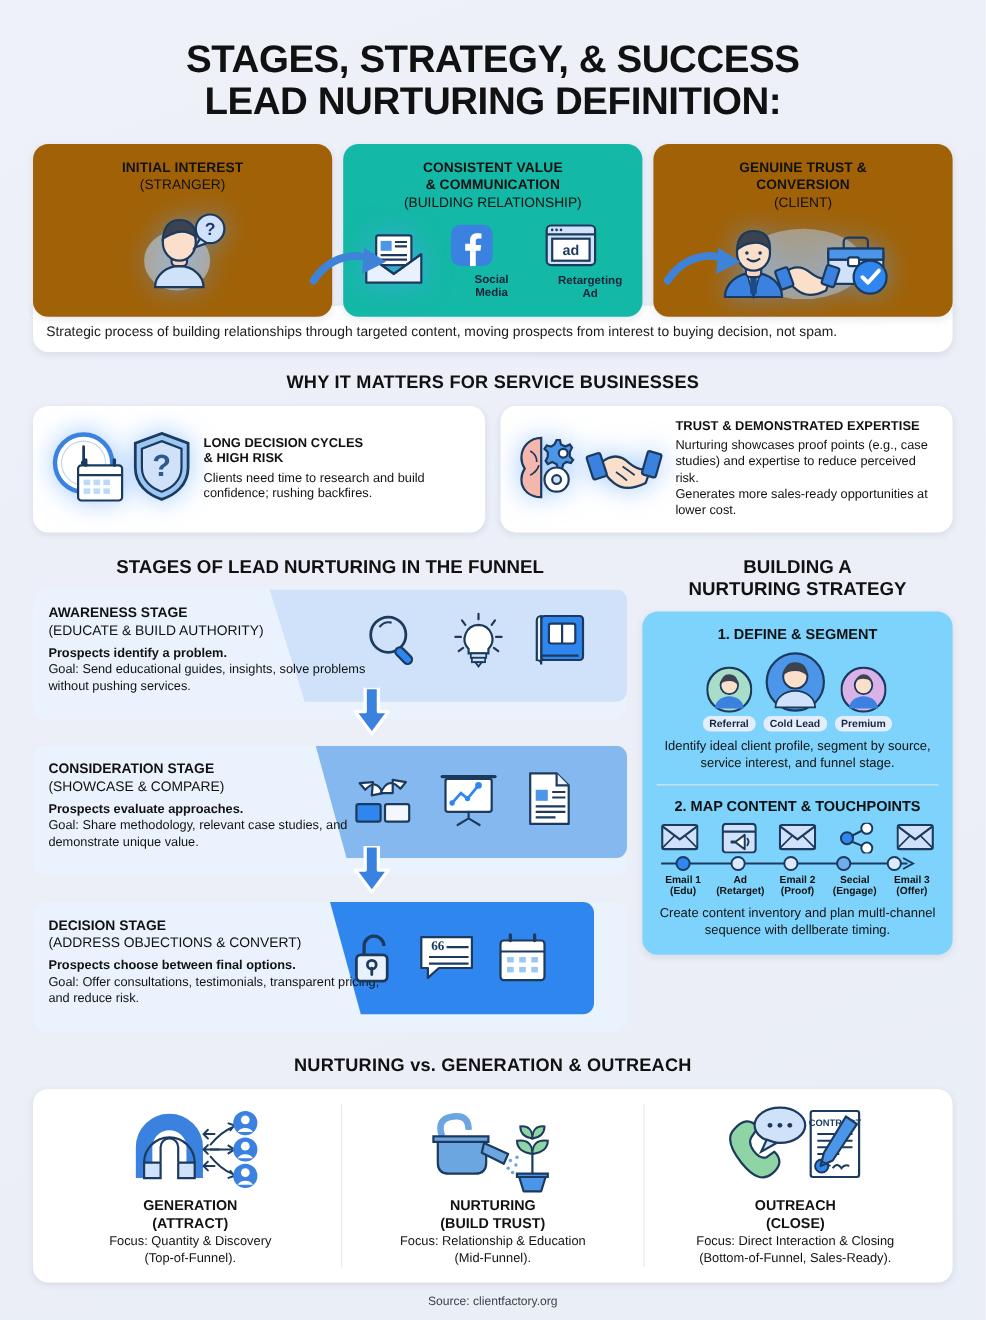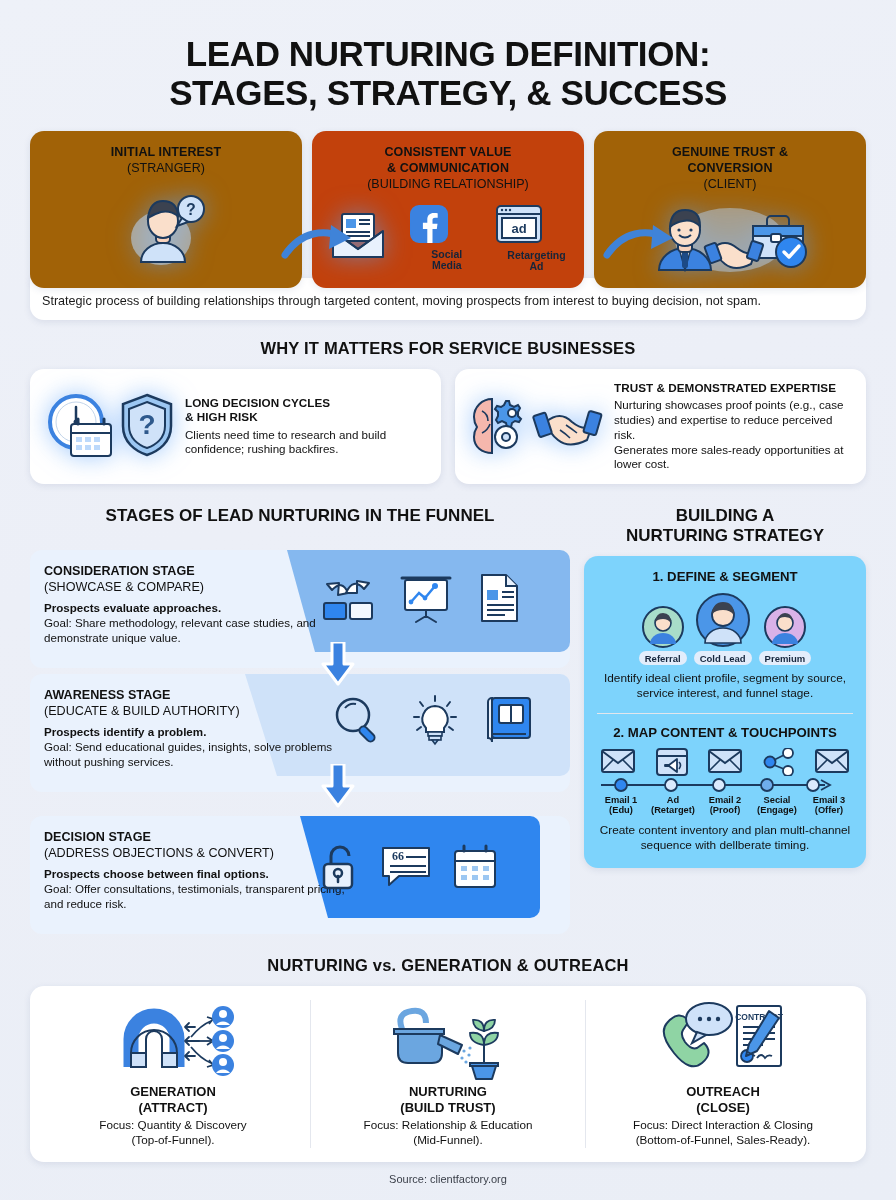--- a/index.html
+++ b/index.html
@@ -36,21 +36,21 @@
     flex:1;
     border-radius:14px;
     background:#a16207;
     box-shadow:0 2px 7px rgba(40,60,110,.10);
     padding:14px 10px 8px;
     display:flex;
     flex-direction:column;
     align-items:center;
     min-height:157px;
   }
-  .stage-card.mid { background:#c2410c; }
+  .stage-card.mid { background:#14b8a6; }
   .stage-title {
     font-size:12.5px; font-weight:bold; text-align:center;
     line-height:1.25; letter-spacing:.1px;
   }
   .stage-sub { font-size:12.5px; font-weight:normal; text-align:center; line-height:1.25;}
   .stage-icons { flex:1; display:flex; align-items:center; justify-content:center; gap:10px; margin-top:4px;}
   .icon-cap { font-size:10.5px; text-align:center; line-height:1.1; font-weight:bold; color:#15243a;margin-left:35px;}
   .icon-block{ display:flex; flex-direction:column; align-items:center; gap:2px;}
   .glow { filter:drop-shadow(0 0 12px rgba(90,160,250,.55)); }
 
@@ -152,22 +152,22 @@
   .cmp p { font-size:11.7px; text-align:center; line-height:1.26; margin-top:3px;}
 
   .source { text-align:center; font-size:11px; color:#3a3f49; margin-top:11px; padding-bottom:10px;}
 </style>
 </head>
 <body>
 
 <div class="page">
 
   <div class="main-title">
+    <span>STAGES, STRATEGY, &amp; SUCCESS</span>
     <span>LEAD NURTURING DEFINITION:</span>
-    <span>STAGES, STRATEGY, &amp; SUCCESS</span>
   </div>
 
   <div class="stage-row">
 
     <div class="arrow-between arrow-1">
       <svg viewBox="0 0 72 40" width="72" height="40">
         <path d="M4 32 C20 8, 44 6, 60 14" stroke="#3f83d8" stroke-width="7" fill="none" stroke-linecap="round"></path>
         <path d="M50 2 L70 15 L48 26 Z" fill="#3f83d8"></path>
       </svg>
     </div>
@@ -353,20 +353,65 @@
 Generates more sales-ready opportunities at lower cost.</p>
       </div>
     </div>
   </div>
 
   <div class="mid-wrap">
 
     <div class="funnel-col">
       <div class="head-funnel">STAGES OF LEAD NURTURING IN THE FUNNEL</div>
 
+      <div class="funnel-stage">
+        <div class="band"></div>
+        <div class="trap">
+          <svg width="335" height="112" viewBox="0 0 335 112">
+            <path d="M10 0 h315 a10 10 0 0 1 10 10 v82 a10 10 0 0 1 -10 10 h-283 z" fill="#cfe2f9"></path>
+          </svg>
+        </div>
+        <div class="txt">
+          <div class="fs-title">
+            <span>AWARENESS STAGE</span><br><span class="n">(EDUCATE &amp; BUILD AUTHORITY)</span>
+          </div>
+          <div class="fs-body">
+            <b>Prospects identify a problem.</b><br><span>Goal: Send educational guides, insights, solve problems without pushing services.</span>
+          </div>
+        </div>
+        <span style="position:absolute;right:36px;top:20px;z-index:4;display:flex;gap:28px;align-items:center;">
+          <svg width="52" height="52" viewBox="0 0 52 52">
+            <circle cx="21" cy="21" r="16" fill="none" stroke="#1c3a5e" stroke-width="2.5"></circle>
+            <path d="M13 14 a11 11 0 0 1 11 -4" stroke="#1c3a5e" stroke-width="2" fill="none"></path>
+            <rect x="31" y="31" width="8" height="18" rx="4" transform="rotate(-45 35 40)" fill="#2f86ef" stroke="#1c3a5e" stroke-width="2"></rect>
+          </svg>
+          <svg width="46" height="52" viewBox="0 0 46 52">
+            <path d="M23 12 a13 13 0 0 1 9 22 v4 h-18 v-4 a13 13 0 0 1 9 -22z" fill="#fff" stroke="#1c3a5e" stroke-width="2"></path>
+            <rect x="16" y="38" width="14" height="4" fill="#cfe2f9" stroke="#1c3a5e" stroke-width="1.6"></rect>
+            <rect x="17" y="42" width="12" height="4" fill="#cfe2f9" stroke="#1c3a5e" stroke-width="1.6"></rect>
+            <path d="M20 46 h6 l-3 4z" fill="#9cc7f2" stroke="#1c3a5e" stroke-width="1.6"></path>
+            <g stroke="#1c3a5e" stroke-width="2" stroke-linecap="round">
+              <path d="M23 2 v5 M8 8 l3 4 M38 8 l-3 4 M2 23 h5 M44 23 h-5 M5 36 l4-3 M41 36 l-4-3"></path>
+            </g>
+          </svg>
+          <svg width="48" height="52" viewBox="0 0 48 52">
+            <rect x="6" y="4" width="38" height="40" rx="3" fill="#2f86ef" stroke="#1c3a5e" stroke-width="2"></rect>
+            <rect x="13" y="11" width="24" height="18" rx="2" fill="#fff" stroke="#1c3a5e" stroke-width="2"></rect>
+            <path d="M25 11 v18" stroke="#1c3a5e" stroke-width="2"></path>
+            <path d="M6 40 h34 M6 44 h34" stroke="#1c3a5e" stroke-width="2"></path>
+            <path d="M2 8 a4 4 0 0 1 4 -4 v44 a4 4 0 0 0 -4 -4z" fill="#e8f1fd" stroke="#1c3a5e" stroke-width="2"></path>
+          </svg>
+        </span>
+        <span class="down-arrow" style="bottom:-20px;left:57%;">
+          <svg width="36" height="44" viewBox="0 0 36 44">
+            <path d="M12 0 h12 v22 h9 L18 42 L3 22 h9z" fill="#3b82e0" stroke="#fff" stroke-width="3" stroke-linejoin="round"></path>
+          </svg>
+        </span>
+      </div>
+
       <div class="funnel-stage" style="margin-top:24px;">
         <div class="band"></div>
         <div class="trap">
           <svg width="305" height="112" viewBox="0 0 305 112">
             <path d="M22 0 h273 a10 10 0 0 1 10 10 v82 a10 10 0 0 1 -10 10 h-245 z" fill="#85b8ef"></path>
           </svg>
         </div>
         <div class="txt">
           <div class="fs-title">
             <span>CONSIDERATION STAGE</span><br><span class="n">(SHOWCASE &amp; COMPARE)</span>
@@ -392,65 +437,20 @@
             <path d="M26 38 v6 M26 44 l-10 6 M26 44 l10 6" stroke="#1c3a5e" stroke-width="2" stroke-linecap="round"></path>
           </svg>
           <svg width="46" height="52" viewBox="0 0 46 52">
             <path d="M6 3 h24 l11 11 v35 h-35z" fill="#fff" stroke="#1c3a5e" stroke-width="2" stroke-linejoin="round"></path>
             <path d="M30 3 v11 h11" fill="#e8f1fd" stroke="#1c3a5e" stroke-width="2"></path>
             <rect x="11" y="18" width="11" height="10" fill="#4b96e8"></rect>
             <path d="M26 20 h12 M26 25 h12 M11 33 h27 M11 38 h27 M11 43 h18" stroke="#1c3a5e" stroke-width="2"></path>
           </svg>
         </span>
         <span class="down-arrow" style="bottom:-22px;left:57%;">
-          <svg width="36" height="44" viewBox="0 0 36 44">
-            <path d="M12 0 h12 v22 h9 L18 42 L3 22 h9z" fill="#3b82e0" stroke="#fff" stroke-width="3" stroke-linejoin="round"></path>
-          </svg>
-        </span>
-      </div>
-
-      <div class="funnel-stage">
-        <div class="band"></div>
-        <div class="trap">
-          <svg width="335" height="112" viewBox="0 0 335 112">
-            <path d="M10 0 h315 a10 10 0 0 1 10 10 v82 a10 10 0 0 1 -10 10 h-283 z" fill="#cfe2f9"></path>
-          </svg>
-        </div>
-        <div class="txt">
-          <div class="fs-title">
-            <span>AWARENESS STAGE</span><br><span class="n">(EDUCATE &amp; BUILD AUTHORITY)</span>
-          </div>
-          <div class="fs-body">
-            <b>Prospects identify a problem.</b><br><span>Goal: Send educational guides, insights, solve problems without pushing services.</span>
-          </div>
-        </div>
-        <span style="position:absolute;right:36px;top:20px;z-index:4;display:flex;gap:28px;align-items:center;">
-          <svg width="52" height="52" viewBox="0 0 52 52">
-            <circle cx="21" cy="21" r="16" fill="none" stroke="#1c3a5e" stroke-width="2.5"></circle>
-            <path d="M13 14 a11 11 0 0 1 11 -4" stroke="#1c3a5e" stroke-width="2" fill="none"></path>
-            <rect x="31" y="31" width="8" height="18" rx="4" transform="rotate(-45 35 40)" fill="#2f86ef" stroke="#1c3a5e" stroke-width="2"></rect>
-          </svg>
-          <svg width="46" height="52" viewBox="0 0 46 52">
-            <path d="M23 12 a13 13 0 0 1 9 22 v4 h-18 v-4 a13 13 0 0 1 9 -22z" fill="#fff" stroke="#1c3a5e" stroke-width="2"></path>
-            <rect x="16" y="38" width="14" height="4" fill="#cfe2f9" stroke="#1c3a5e" stroke-width="1.6"></rect>
-            <rect x="17" y="42" width="12" height="4" fill="#cfe2f9" stroke="#1c3a5e" stroke-width="1.6"></rect>
-            <path d="M20 46 h6 l-3 4z" fill="#9cc7f2" stroke="#1c3a5e" stroke-width="1.6"></path>
-            <g stroke="#1c3a5e" stroke-width="2" stroke-linecap="round">
-              <path d="M23 2 v5 M8 8 l3 4 M38 8 l-3 4 M2 23 h5 M44 23 h-5 M5 36 l4-3 M41 36 l-4-3"></path>
-            </g>
-          </svg>
-          <svg width="48" height="52" viewBox="0 0 48 52">
-            <rect x="6" y="4" width="38" height="40" rx="3" fill="#2f86ef" stroke="#1c3a5e" stroke-width="2"></rect>
-            <rect x="13" y="11" width="24" height="18" rx="2" fill="#fff" stroke="#1c3a5e" stroke-width="2"></rect>
-            <path d="M25 11 v18" stroke="#1c3a5e" stroke-width="2"></path>
-            <path d="M6 40 h34 M6 44 h34" stroke="#1c3a5e" stroke-width="2"></path>
-            <path d="M2 8 a4 4 0 0 1 4 -4 v44 a4 4 0 0 0 -4 -4z" fill="#e8f1fd" stroke="#1c3a5e" stroke-width="2"></path>
-          </svg>
-        </span>
-        <span class="down-arrow" style="bottom:-20px;left:57%;">
           <svg width="36" height="44" viewBox="0 0 36 44">
             <path d="M12 0 h12 v22 h9 L18 42 L3 22 h9z" fill="#3b82e0" stroke="#fff" stroke-width="3" stroke-linejoin="round"></path>
           </svg>
         </span>
       </div>
 
       <div class="funnel-stage" style="margin-top:24px;">
         <div class="band"></div>
         <div class="trap" style="right:30px;">
           <svg width="262" height="112" viewBox="0 0 262 112">

